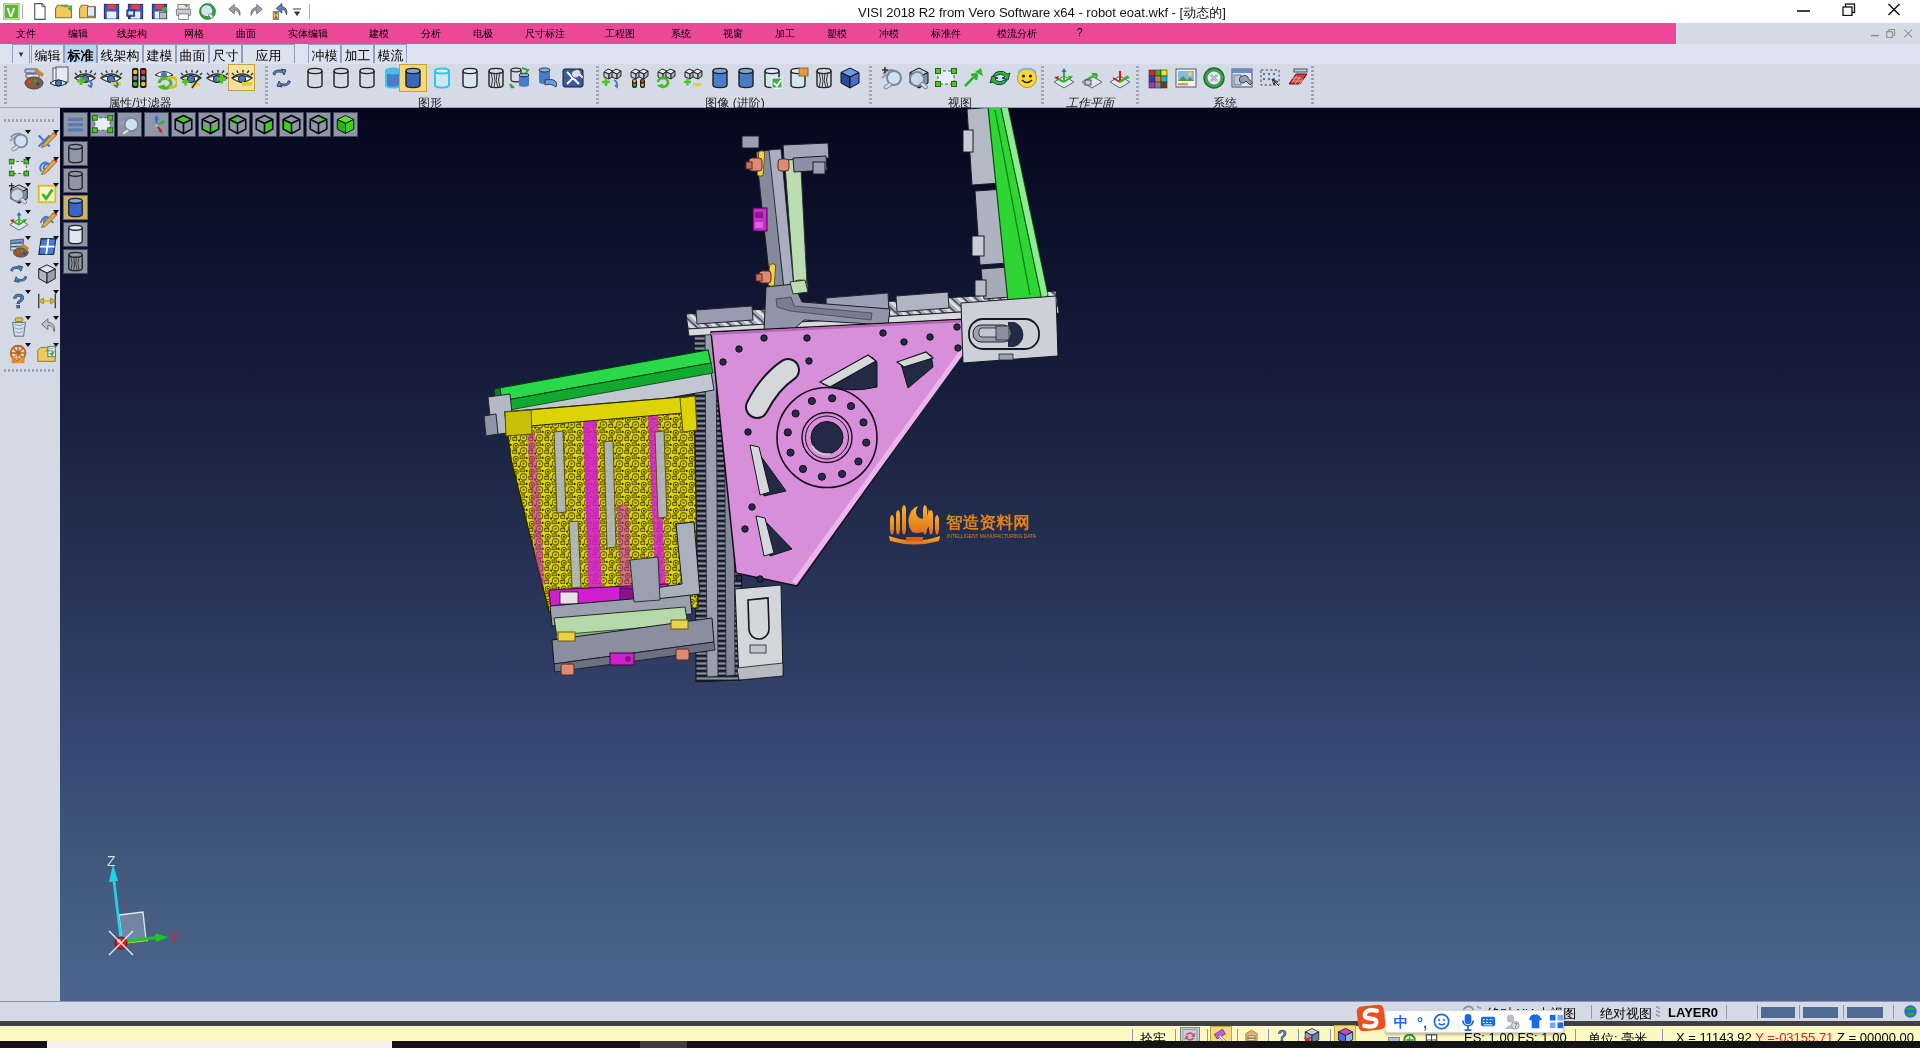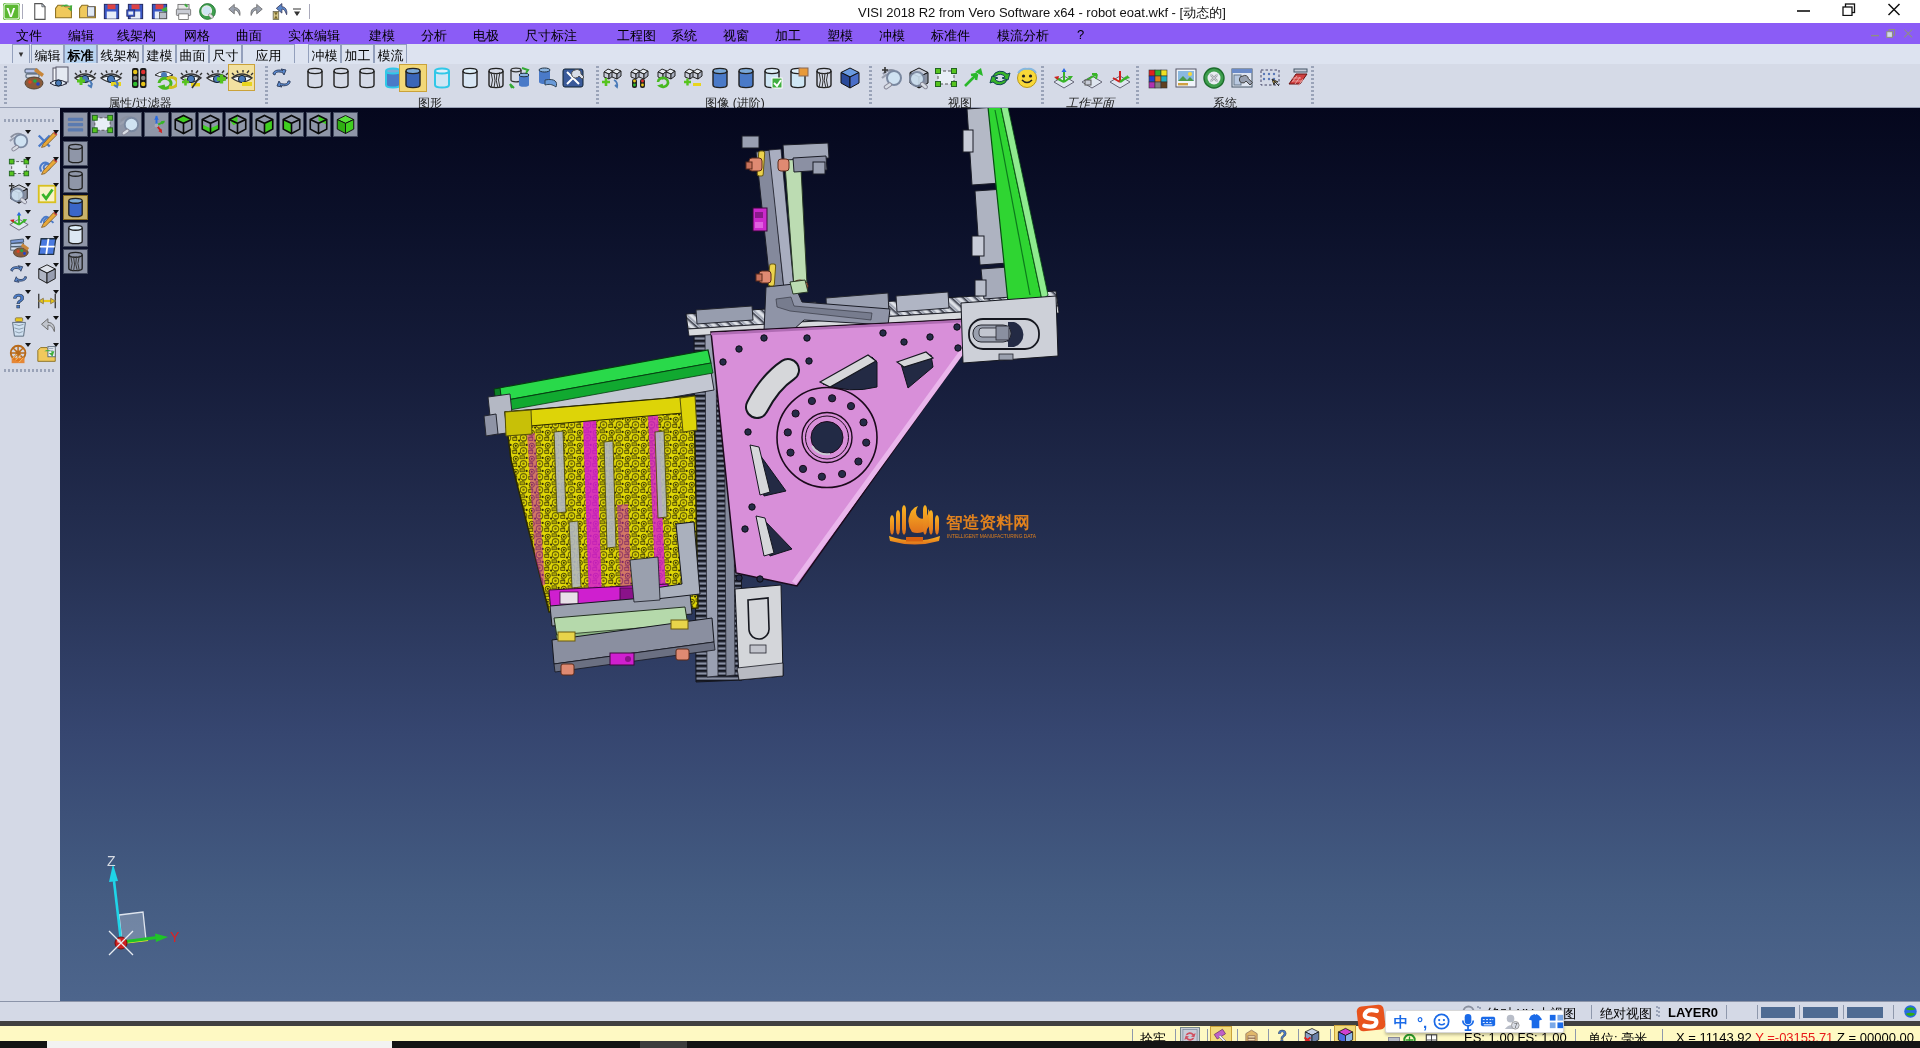--- a/index.html
+++ b/index.html
@@ -1,18 +1,18 @@
 <!DOCTYPE html>
 <html><head><meta charset="utf-8"><title>VISI</title><style>
 *{margin:0;padding:0;box-sizing:border-box;}
 html,body{width:1920px;height:1048px;overflow:hidden;}
 body{position:relative;font-family:"Liberation Sans",sans-serif;background:#d5dae7;}
 .abs{position:absolute;}
 .titlebar{left:0;top:0;width:1920px;height:23px;background:#ffffff;}
-.menubar{left:0;top:23px;width:1920px;height:21px;background:#8b5cf6;font-size:13px;color:#000;}
+.menubar{left:0;top:23px;width:1676px;height:21px;background:#ec4899;font-size:10px;color:#000;}
 .menubar span{position:absolute;top:4px;}
 .tabbar{left:0;top:44px;width:1920px;height:20px;background:#dde3f0;font-size:13px;color:#000;}
 .tab{position:absolute;top:0;height:19px;border:1px solid #93a0bc;border-bottom:none;background:#dce3f0;text-align:center;padding-top:2px;}
 .tabsel{background:#b9d5f2;font-weight:bold;}
 .ribbon{left:0;top:64px;width:1920px;height:44px;background:#d5dae7;border-bottom:1px solid #98a0b5;}
 .glabel{position:absolute;top:31px;font-size:12px;color:#1a1a1a;text-align:center;}
 .gsep{position:absolute;top:2px;height:40px;width:3px;background-image:repeating-linear-gradient(to bottom,#9aa3b8 0 2px,transparent 2px 4px);}
 .sidebar{left:0;top:108px;width:60px;height:893px;background:#d4d9e6;}
 .grip{position:absolute;height:3px;background-image:repeating-linear-gradient(to right,#9aa3b8 0 2px,transparent 2px 4px);}
 .canvas{left:60px;top:108px;width:1860px;height:893px;background:linear-gradient(180deg,#05071d 0%,#0b1029 12%,#161d3b 30%,#253052 50%,#364670 70%,#445c82 88%,#4d658c 100%);}
@@ -104,21 +104,21 @@
     <span style="left:16px;">文件</span>
     <span style="left:68px;">编辑</span>
     <span style="left:117px;">线架构</span>
     <span style="left:184px;">网格</span>
     <span style="left:236px;">曲面</span>
     <span style="left:288px;">实体编辑</span>
     <span style="left:369px;">建模</span>
     <span style="left:421px;">分析</span>
     <span style="left:473px;">电极</span>
     <span style="left:525px;">尺寸标注</span>
-    <span style="left:605px;margin-left:12px;">工程图</span>
+    <span style="left:605px;">工程图</span>
     <span style="left:671px;">系统</span>
     <span style="left:723px;">视窗</span>
     <span style="left:775px;">加工</span>
     <span style="left:827px;">塑模</span>
     <span style="left:879px;">冲模</span>
     <span style="left:931px;">标准件</span>
     <span style="left:997px;">模流分析</span>
     <span style="left:1077px;">?</span>
   </div>
 <div class="abs tabbar">

